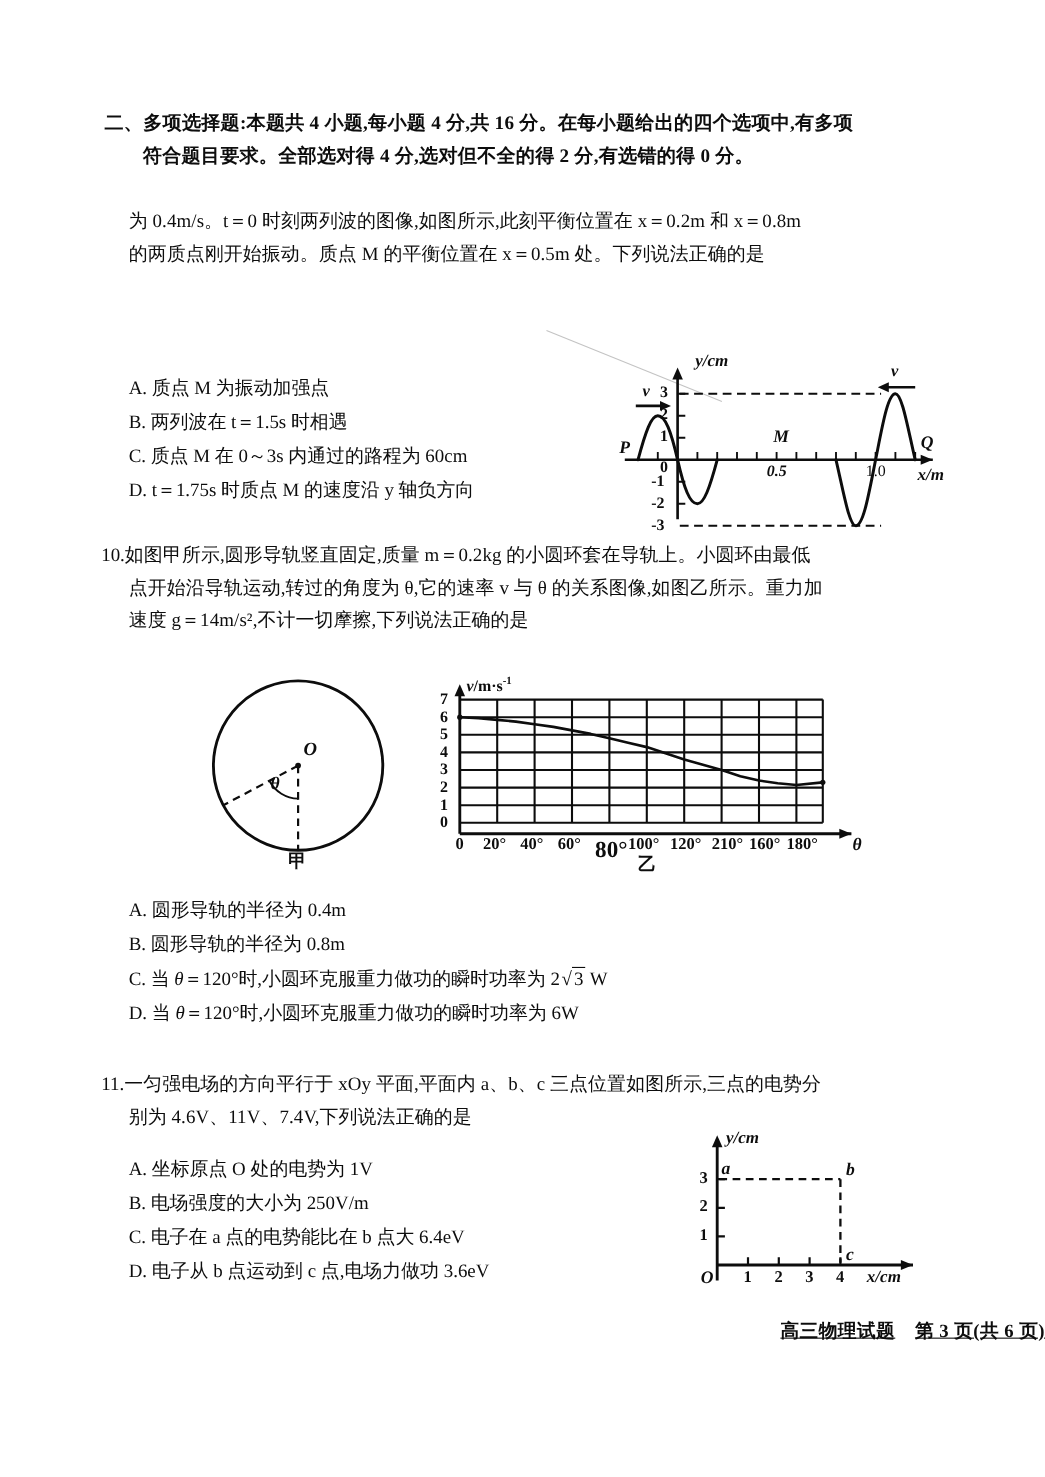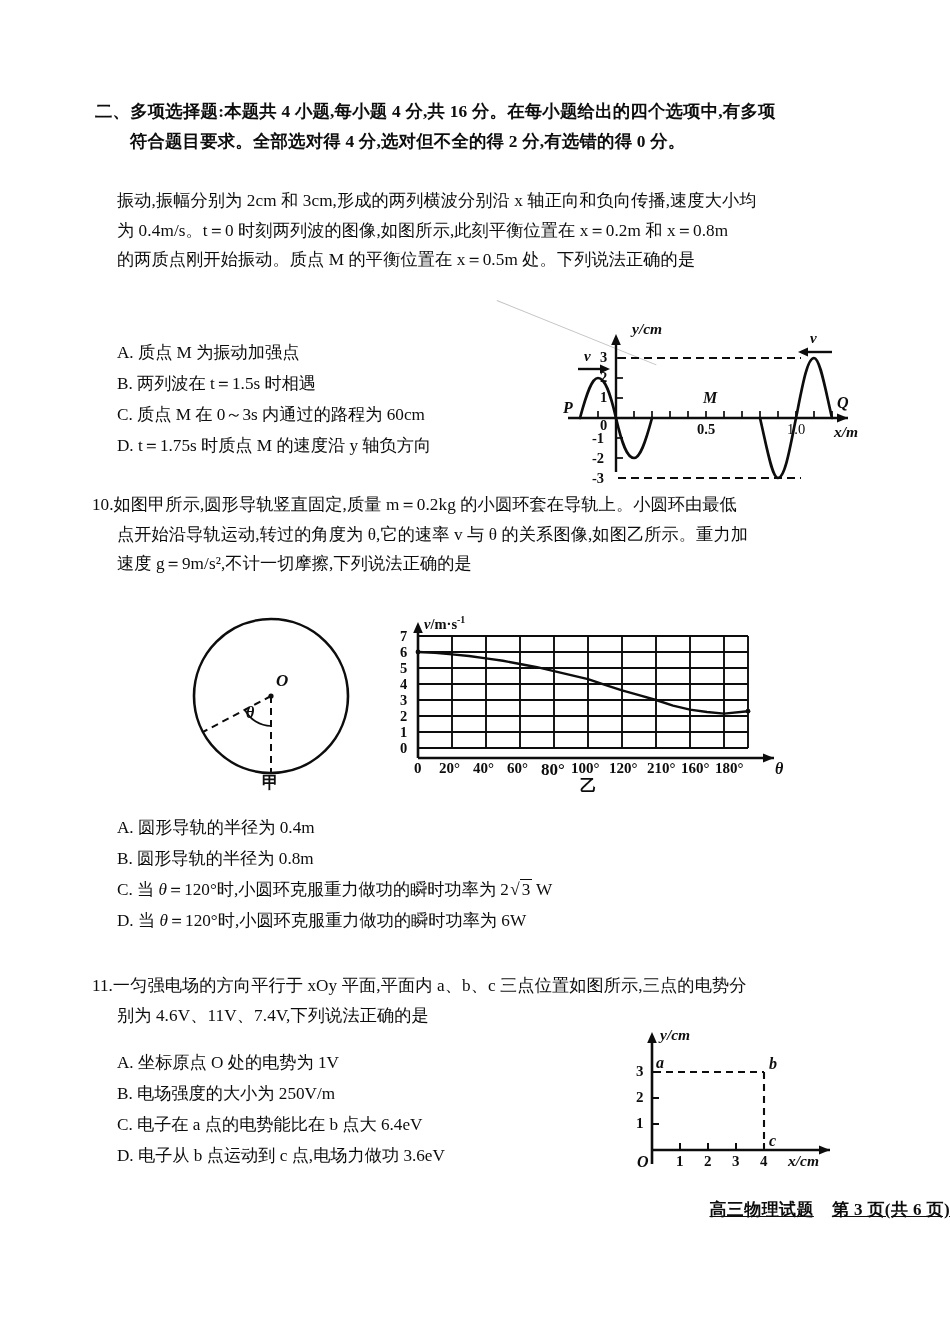--- a/index.html
+++ b/index.html
@@ -95,21 +95,20 @@
 <body>
 
 <div class="page">
 
   <div class="section-head">
     <span class="l1">二、多项选择题:本题共 4 小题,每小题 4 分,共 16 分。在每小题给出的四个选项中,有多项</span>
     <span class="l2">符合题目要求。全部选对得 4 分,选对但不全的得 2 分,有选错的得 0 分。</span>
   </div>
 
   <div class="qblock" style="left:92px; top:186px;">
-    <span class="qline indent">振动,振幅分别为 2cm 和 3cm,形成的两列横波分别沿 x 轴正向和负向传播,速度大小均</span>
     <span class="qline indent">为 0.4m/s。t＝0 时刻两列波的图像,如图所示,此刻平衡位置在 x＝0.2m 和 x＝0.8m</span>
     <span class="qline indent">的两质点刚开始振动。质点 M 的平衡位置在 x＝0.5m 处。下列说法正确的是</span>
   </div>
 
   <div class="opts" style="left:92px; top:337px;">
     <span class="opt">A. 质点 M 为振动加强点</span>
     <span class="opt">B. 两列波在 t＝1.5s 时相遇</span>
     <span class="opt">C. 质点 M 在 0～3s 内通过的路程为 60cm</span>
     <span class="opt">D. t＝1.75s 时质点 M 的速度沿 y 轴负方向</span>
   </div>
@@ -176,38 +175,38 @@
       <span style="position:absolute; left:278px; top:101px; font-style:italic; font-weight:bold; font-size:15.5px;">x/m</span>
 
       <span style="position:absolute; left:44px; top:27px; font-weight:bold;">3</span>
       <span style="position:absolute; left:44px; top:47px; font-weight:bold;">2</span>
       <span style="position:absolute; left:44px; top:67px; font-weight:bold;">1</span>
       <span style="position:absolute; left:44px; top:95px; font-weight:bold;">0</span>
       <span style="position:absolute; left:36px; top:108px; font-weight:bold;">-1</span>
       <span style="position:absolute; left:36px; top:128px; font-weight:bold;">-2</span>
       <span style="position:absolute; left:36px; top:148px; font-weight:bold;">-3</span>
 
-      <span style="position:absolute; left:141px; top:99px; font-weight:bold;">0.5</span>
+      <span style="position:absolute; left:141px; top:99px; font-weight:bold;font-style:italic;">0.5</span>
       <span style="position:absolute; left:231px; top:99px; font-weight:normal;">1.0</span>
 
       <span style="position:absolute; left:7px; top:77px; font-style:italic; font-weight:bold; font-size:16px;">P</span>
       <span style="position:absolute; left:147px; top:67px; font-style:italic; font-weight:bold; font-size:16px;">M</span>
       <span style="position:absolute; left:281px; top:72px; font-style:italic; font-weight:bold; font-size:16px;">Q</span>
 
       <span style="position:absolute; left:28px; top:26px; font-style:italic; font-weight:bold; font-size:15px;">v</span>
       <span style="position:absolute; left:254px; top:8px; font-style:italic; font-weight:bold; font-size:15px;">v</span>
     </div>
   </div>
 
   <div class="qblock" style="left:92px; top:490px;">
     <span class="qline">
       <span class="qnum">10.</span><span>如图甲所示,圆形导轨竖直固定,质量 m＝0.2kg 的小圆环套在导轨上。小圆环由最低</span>
     </span>
     <span class="qline indent">点开始沿导轨运动,转过的角度为 θ,它的速率 v 与 θ 的关系图像,如图乙所示。重力加</span>
-    <span class="qline indent">速度 g＝9m/s²,不计一切摩擦,下列说法正确的是</span>
+    <span class="qline indent">速度 g＝14m/s²,不计一切摩擦,下列说法正确的是</span>
   </div>
 
   <div class="fig" style="left:175px; top:608px;">
     <svg width="200" height="180" viewBox="0 0 200 180">
       <circle cx="96" cy="88" r="77" stroke="#0d0d0d" stroke-width="2.6" fill="none"></circle>
 
       <line x1="96" y1="88" x2="96" y2="165" stroke="#0d0d0d" stroke-width="2" stroke-dasharray="7 5"></line>
 
       <line x1="96" y1="88" x2="28" y2="124" stroke="#0d0d0d" stroke-width="2" stroke-dasharray="7 5"></line>
 
@@ -273,21 +272,21 @@
       <span style="position:absolute; left:10px; top:68px;">4</span>
       <span style="position:absolute; left:10px; top:84px;">3</span>
       <span style="position:absolute; left:10px; top:100px;">2</span>
       <span style="position:absolute; left:10px; top:116px;">1</span>
       <span style="position:absolute; left:10px; top:132px;">0</span>
 
       <span style="position:absolute; left:24px; top:152px; font-size:15px;">0</span>
       <span style="position:absolute; left:49px; top:152px; font-size:15px;">20°</span>
       <span style="position:absolute; left:83px; top:152px; font-size:15px;">40°</span>
       <span style="position:absolute; left:117px; top:152px; font-size:15px;">60°</span>
-      <span style="position:absolute; left:151px; top:152px; font-size:17px;">80°</span>
+      <span style="position:absolute; left:151px; top:152px; font-size:21px;">80°</span>
       <span style="position:absolute; left:181px; top:152px; font-size:15px;">100°</span>
       <span style="position:absolute; left:219px; top:152px; font-size:15px;">120°</span>
       <span style="position:absolute; left:257px; top:152px; font-size:15px;">210°</span>
       <span style="position:absolute; left:291px; top:152px; font-size:15px;">160°</span>
       <span style="position:absolute; left:325px; top:152px; font-size:15px;">180°</span>
     </div>
   </div>
   <div class="figlabel" style="left:580px; top:775px;">乙</div>
 
   <div class="opts" style="left:92px; top:812px;">

